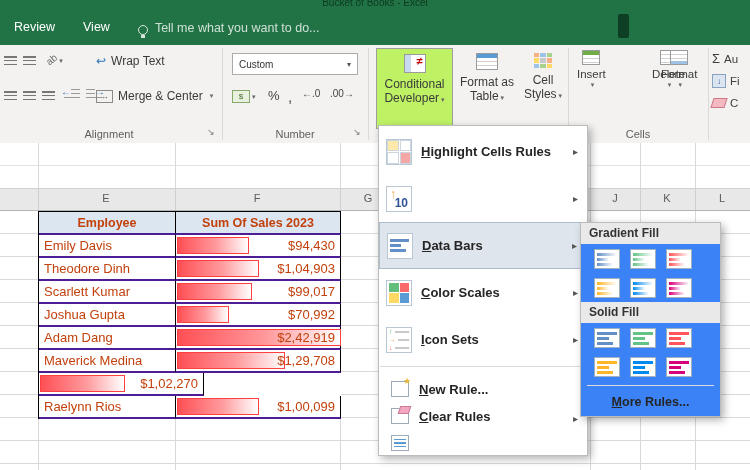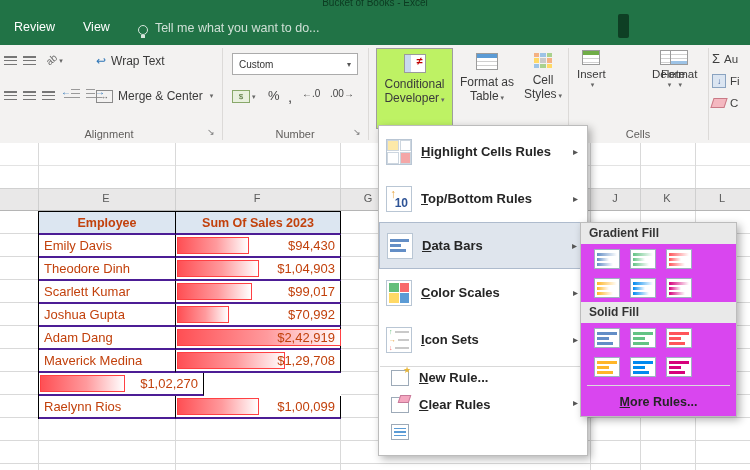--- a/index.html
+++ b/index.html
@@ -93,28 +93,28 @@
   .tb-ic span.ten{position:absolute;right:3px;bottom:1px;font-size:12px;color:#2f5496;font-weight:bold;}
   .db-ic i{display:block;height:3px;background:#638ec6;}
   .db-ic i:nth-child(1){width:95%;} .db-ic i:nth-child(2){width:55%;} .db-ic i:nth-child(3){width:78%;}
   .csc-ic{display:grid;grid-template-columns:1fr 1fr;grid-template-rows:1fr 1fr;gap:1px;padding:2px!important;}
   .csc-ic i:nth-child(1){background:#63be7b;} .csc-ic i:nth-child(2){background:#f8696b;}
   .csc-ic i:nth-child(3){background:#ffd966;} .csc-ic i:nth-child(4){background:#5b9bd5;}
   .is-ic{gap:1px!important;}
   .is-ic em{display:flex;align-items:center;gap:2px;font-style:normal;font-size:7px;line-height:7px;}
   .is-ic em b{flex:1;height:2px;background:#c9c9c9;}
   .msep{height:1px;background:#d9d9d9;margin:3px 1px;}
-  .mcmd{display:flex;align-items:flex-start;height:27px;}
+  .mcmd{display:flex;align-items:flex-end;height:27px;}
   .cico{width:16px;height:14px;margin:0 10px 0 12px;border:1px solid #9daab8;background:#fff;position:relative;flex:none;}
   .cico.nr::after{content:"★";position:absolute;right:-3px;top:-6px;color:#e8b73a;font-size:9px;}
   .cico.cr::after{content:"";position:absolute;right:-2px;top:-3px;width:9px;height:6px;background:#f4a7c0;border:1px solid #c77a9a;transform:skewX(-18deg);}
   .cico.mr::before{content:"";position:absolute;left:2px;top:3px;right:2px;height:8px;
       background:repeating-linear-gradient(to bottom,#5b9bd5 0 1.5px,transparent 1.5px 3.5px);}
   
-  #dbmenu{position:absolute;left:580px;top:222px;width:157px;background:#d946ef;border:1px solid #bcbcbc;
+  #dbmenu{position:absolute;left:580px;top:222px;width:141px;background:#3b82f6;border:1px solid #bcbcbc;
           box-shadow:3px 3px 8px rgba(0,0,0,0.3);z-index:60;padding-bottom:2px;box-sizing:border-box;}
   .dbsec-title{height:21px;line-height:21px;background:#e9e9e9;font-size:12px;font-weight:bold;color:#333;padding-left:8px;}
   .dbrow{display:flex;gap:10px;padding:5px 0 4px 13px;}
   .dbprev{width:26px;height:20px;background:#fff;border:1px solid #9fb0c1;box-sizing:border-box;display:flex;flex-direction:column;justify-content:center;gap:2px;padding:2px;cursor:default;}
   .dbprev i{display:block;height:3px;}
   .dbprev i:nth-child(1){width:100%;} .dbprev i:nth-child(2){width:58%;} .dbprev i:nth-child(3){width:80%;}
   .dbprev.grad i{background:linear-gradient(90deg,var(--c),#fff);}
   .dbprev.solid i{background:var(--c);}
   .dbsep{height:1px;background:#dcdcdc;margin:4px 6px;}
   #morerules{height:24px;line-height:24px;text-align:center;font-size:12.5px;font-weight:600;color:#252525;cursor:default;}
@@ -335,21 +335,20 @@
           <i></i>
         </span>
       <span class="mlabel"><span></span><span class="key">H</span><span>ighlight Cells Rules</span></span>
       <span class="marrow">▸</span>
     </div>
     <div class="mitem">
       <span class="mico tb-ic">
           <span class="ar">↑</span>
           <span class="ten">10</span>
         </span>
-      <span class="mlabel"><span></span><span class="key">T</span><span>op/Bottom Rules</span></span>
       <span class="marrow">▸</span>
     </div>
     <div class="mitem sel">
       <span class="mico db-ic">
           <i></i>
           <i></i>
           <i></i>
         </span>
       <span class="mlabel"><span></span><span class="key">D</span><span>ata Bars</span></span>
       <span class="marrow">▸</span>

